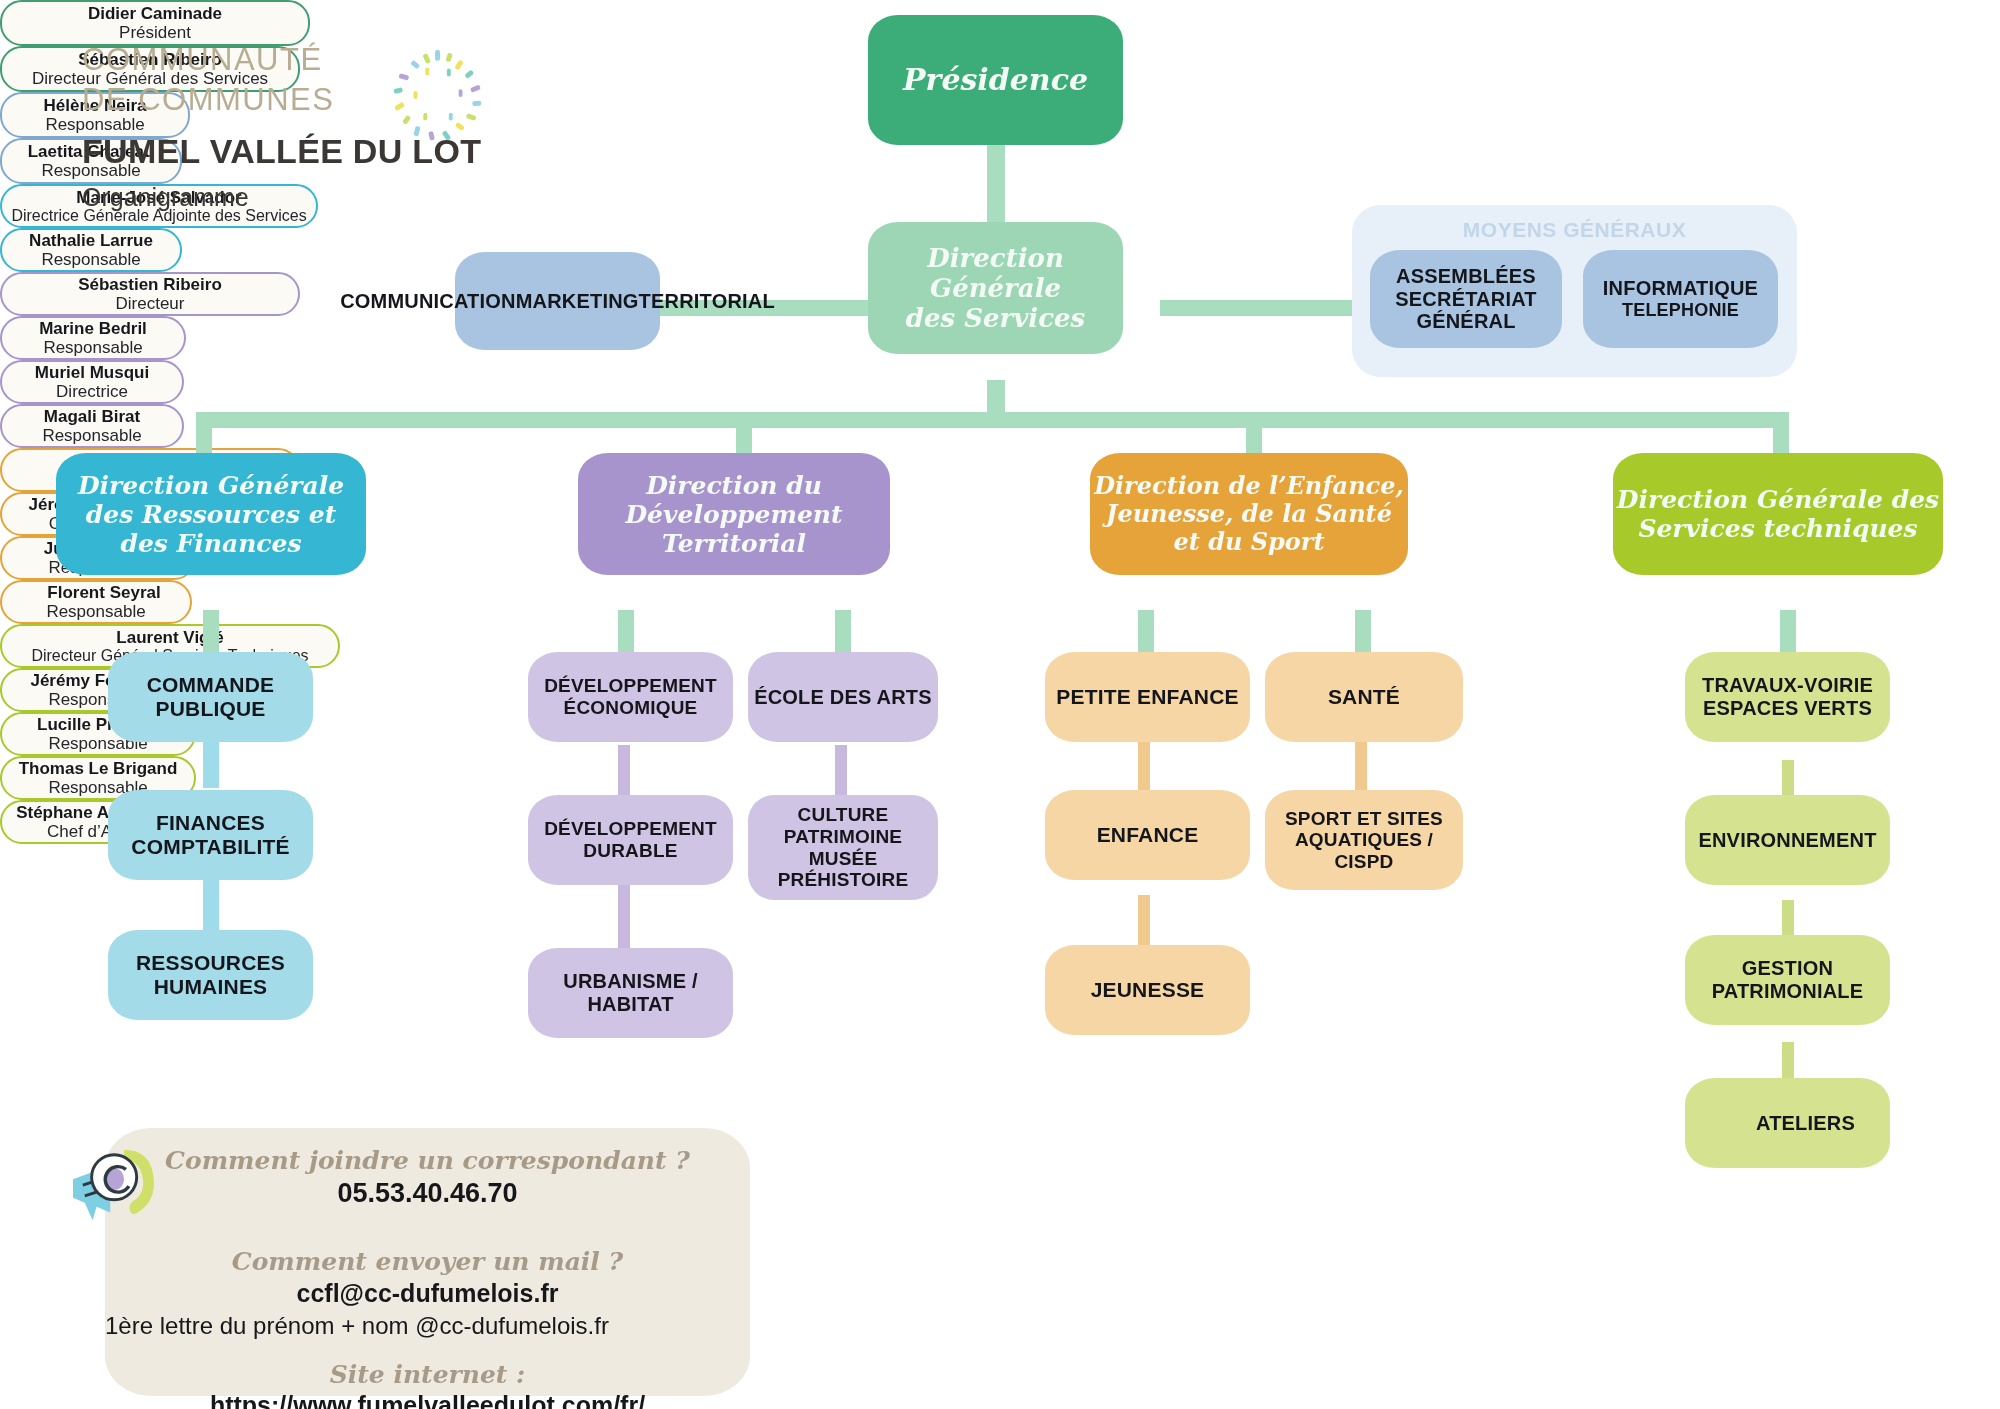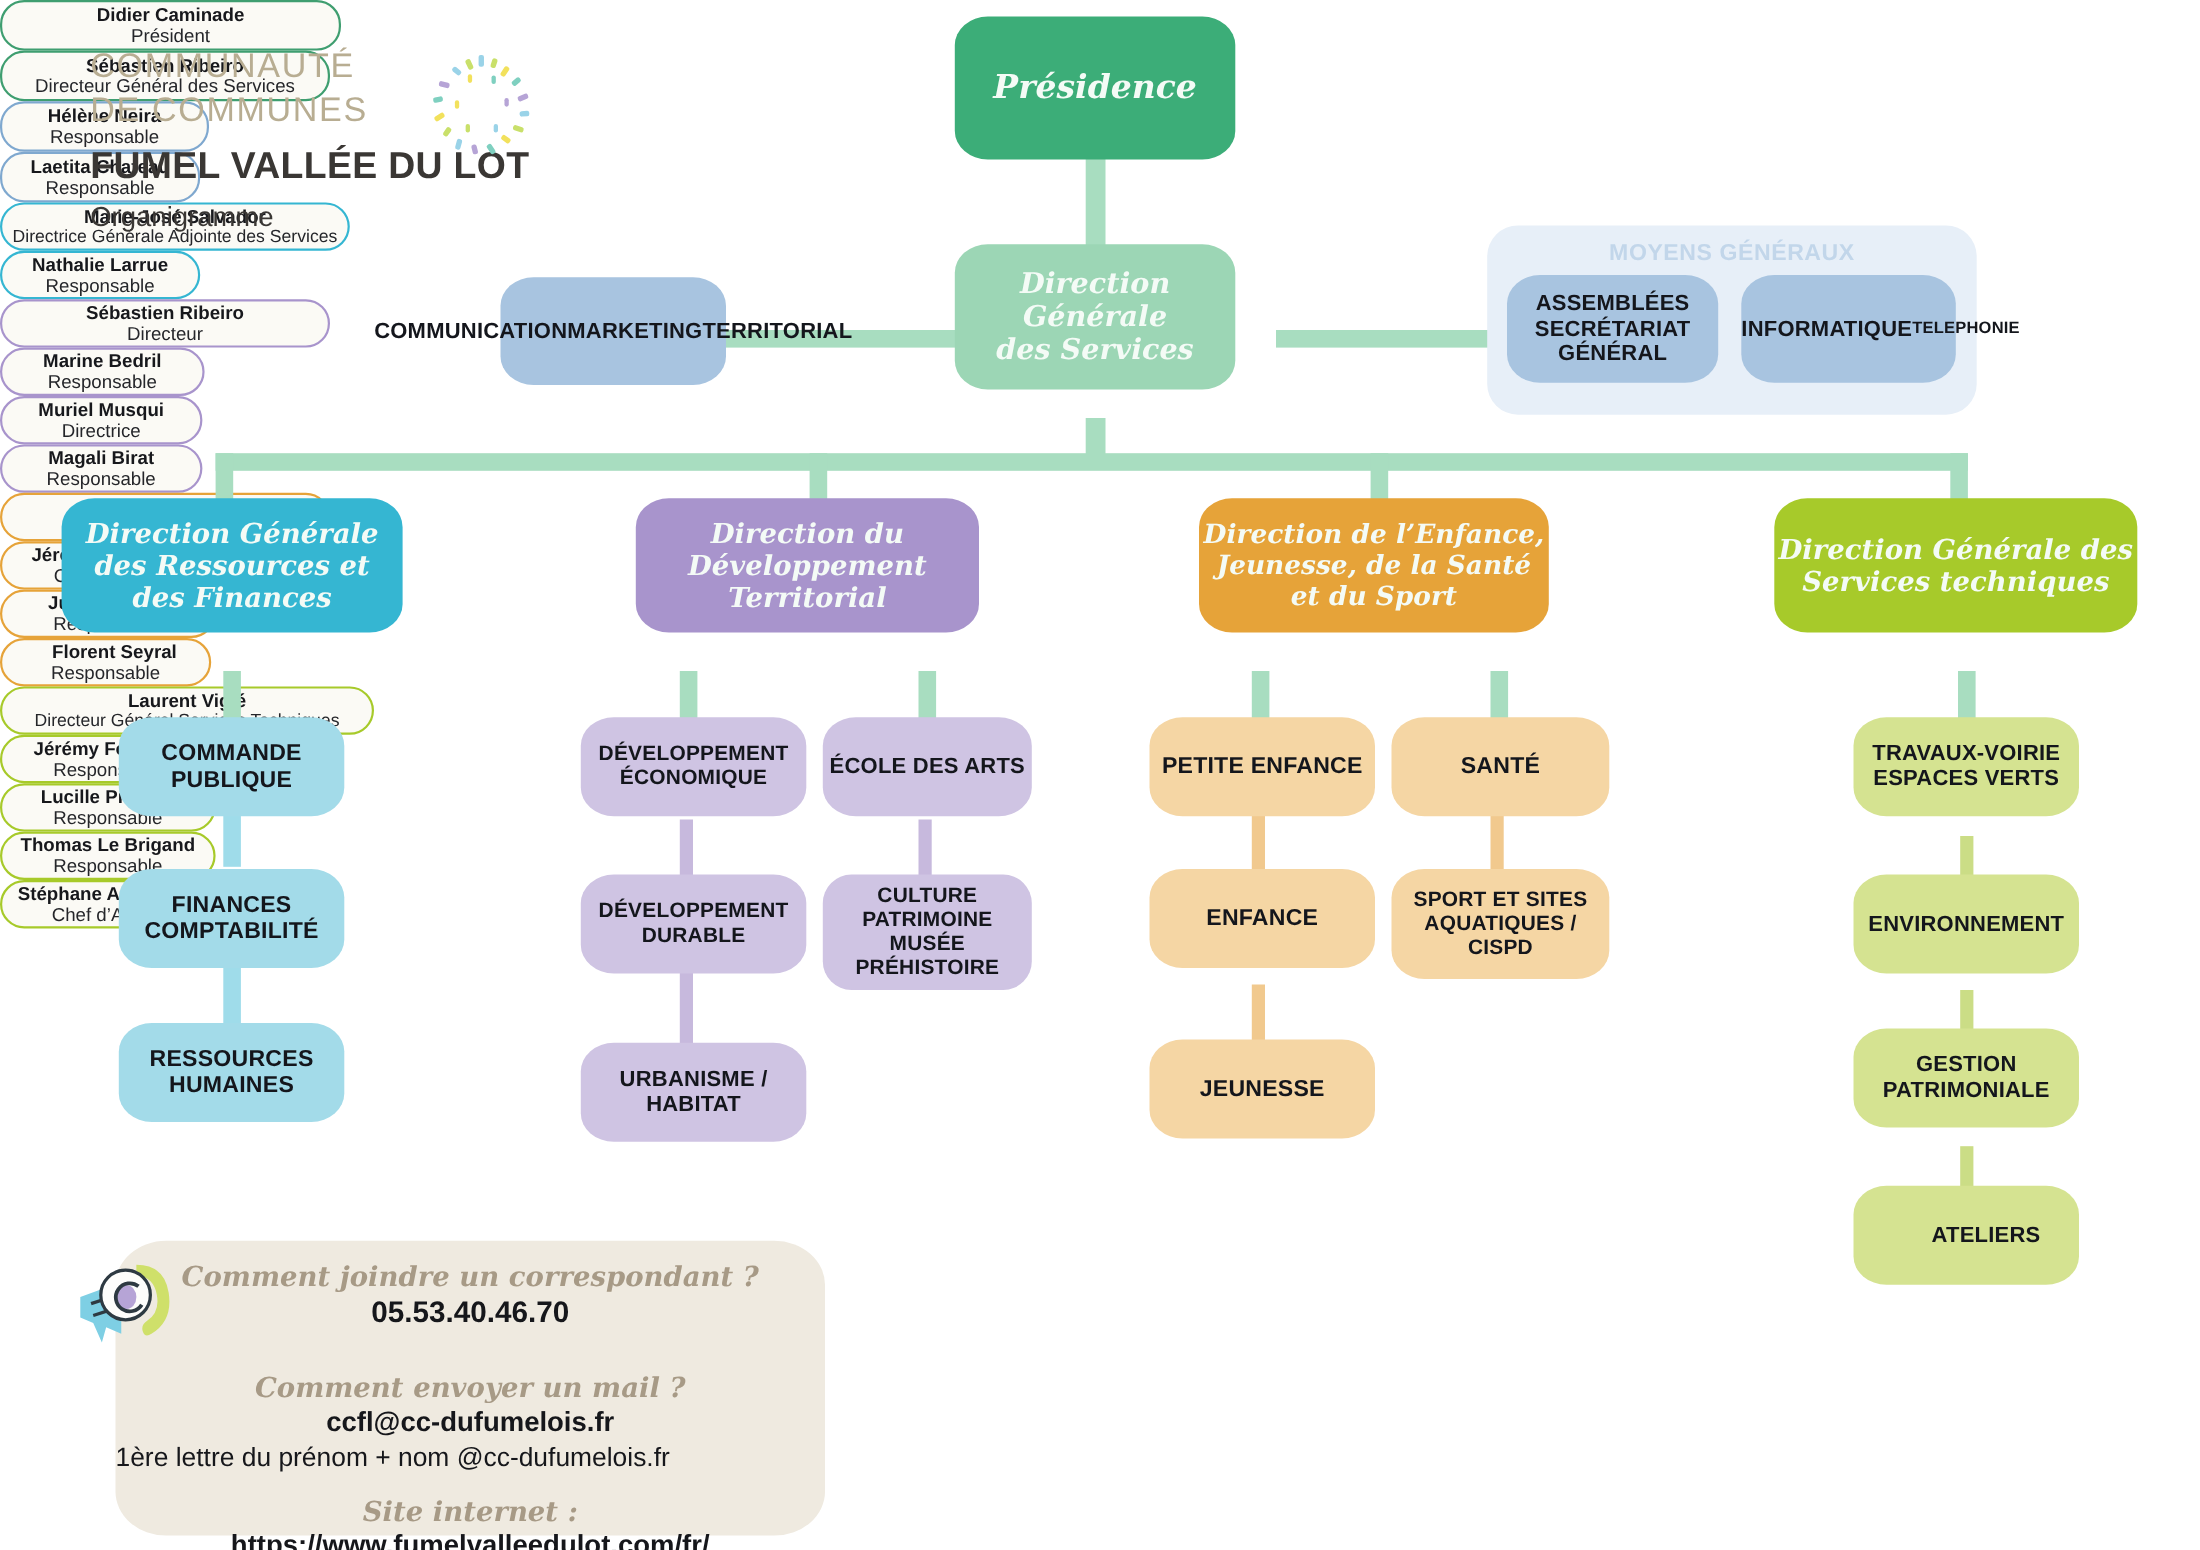--- a/index.html
+++ b/index.html
@@ -200,23 +200,23 @@
     <span class="head-caps" style="font-size:20px;">ASSEMBLÉES</span>
     <span class="head-caps" style="font-size:20px;">SECRÉTARIAT</span>
     <span class="head-caps" style="font-size:20px;">GÉNÉRAL</span>
   </div>
 </div>
 <div class="person" style="left:1375px; top:342px; width:182px; height:46px; border-color:#7fa8cf;">
   <span class="pname" style="font-size:17px;">Laetita Chateau</span>
   <span class="prole" style="font-size:17px;">Responsable</span>
 </div>
 <div class="node" style="left:1583px; top:250px; width:195px; height:98px;">
-  <div class="head" style="width:195px; height:98px; background:#a8c4e0; flex-direction:row;justify-content:space-between;">
+  <div class="head" style="width:195px; height:98px; background:#a8c4e0; flex-direction:column;">
     <span class="head-caps" style="font-size:20px;">INFORMATIQUE</span>
-    <span class="head-caps" style="font-size:15px;">TELEPHONIE</span>
+    <span class="head-caps" style="font-size:18px;">TELEPHONIE</span>
   </div>
 </div>
 
 <div class="node" style="left:56px; top:453px; width:310px; height:122px;">
   <div class="head" style="width:310px; height:122px; background:#35b6d2; flex-direction:column;">
     <span class="head-script" style="font-size:25px;">Direction Générale</span>
     <span class="head-script" style="font-size:25px;">des Ressources et</span>
     <span class="head-script" style="font-size:25px;">des Finances</span>
   </div>
 </div>

